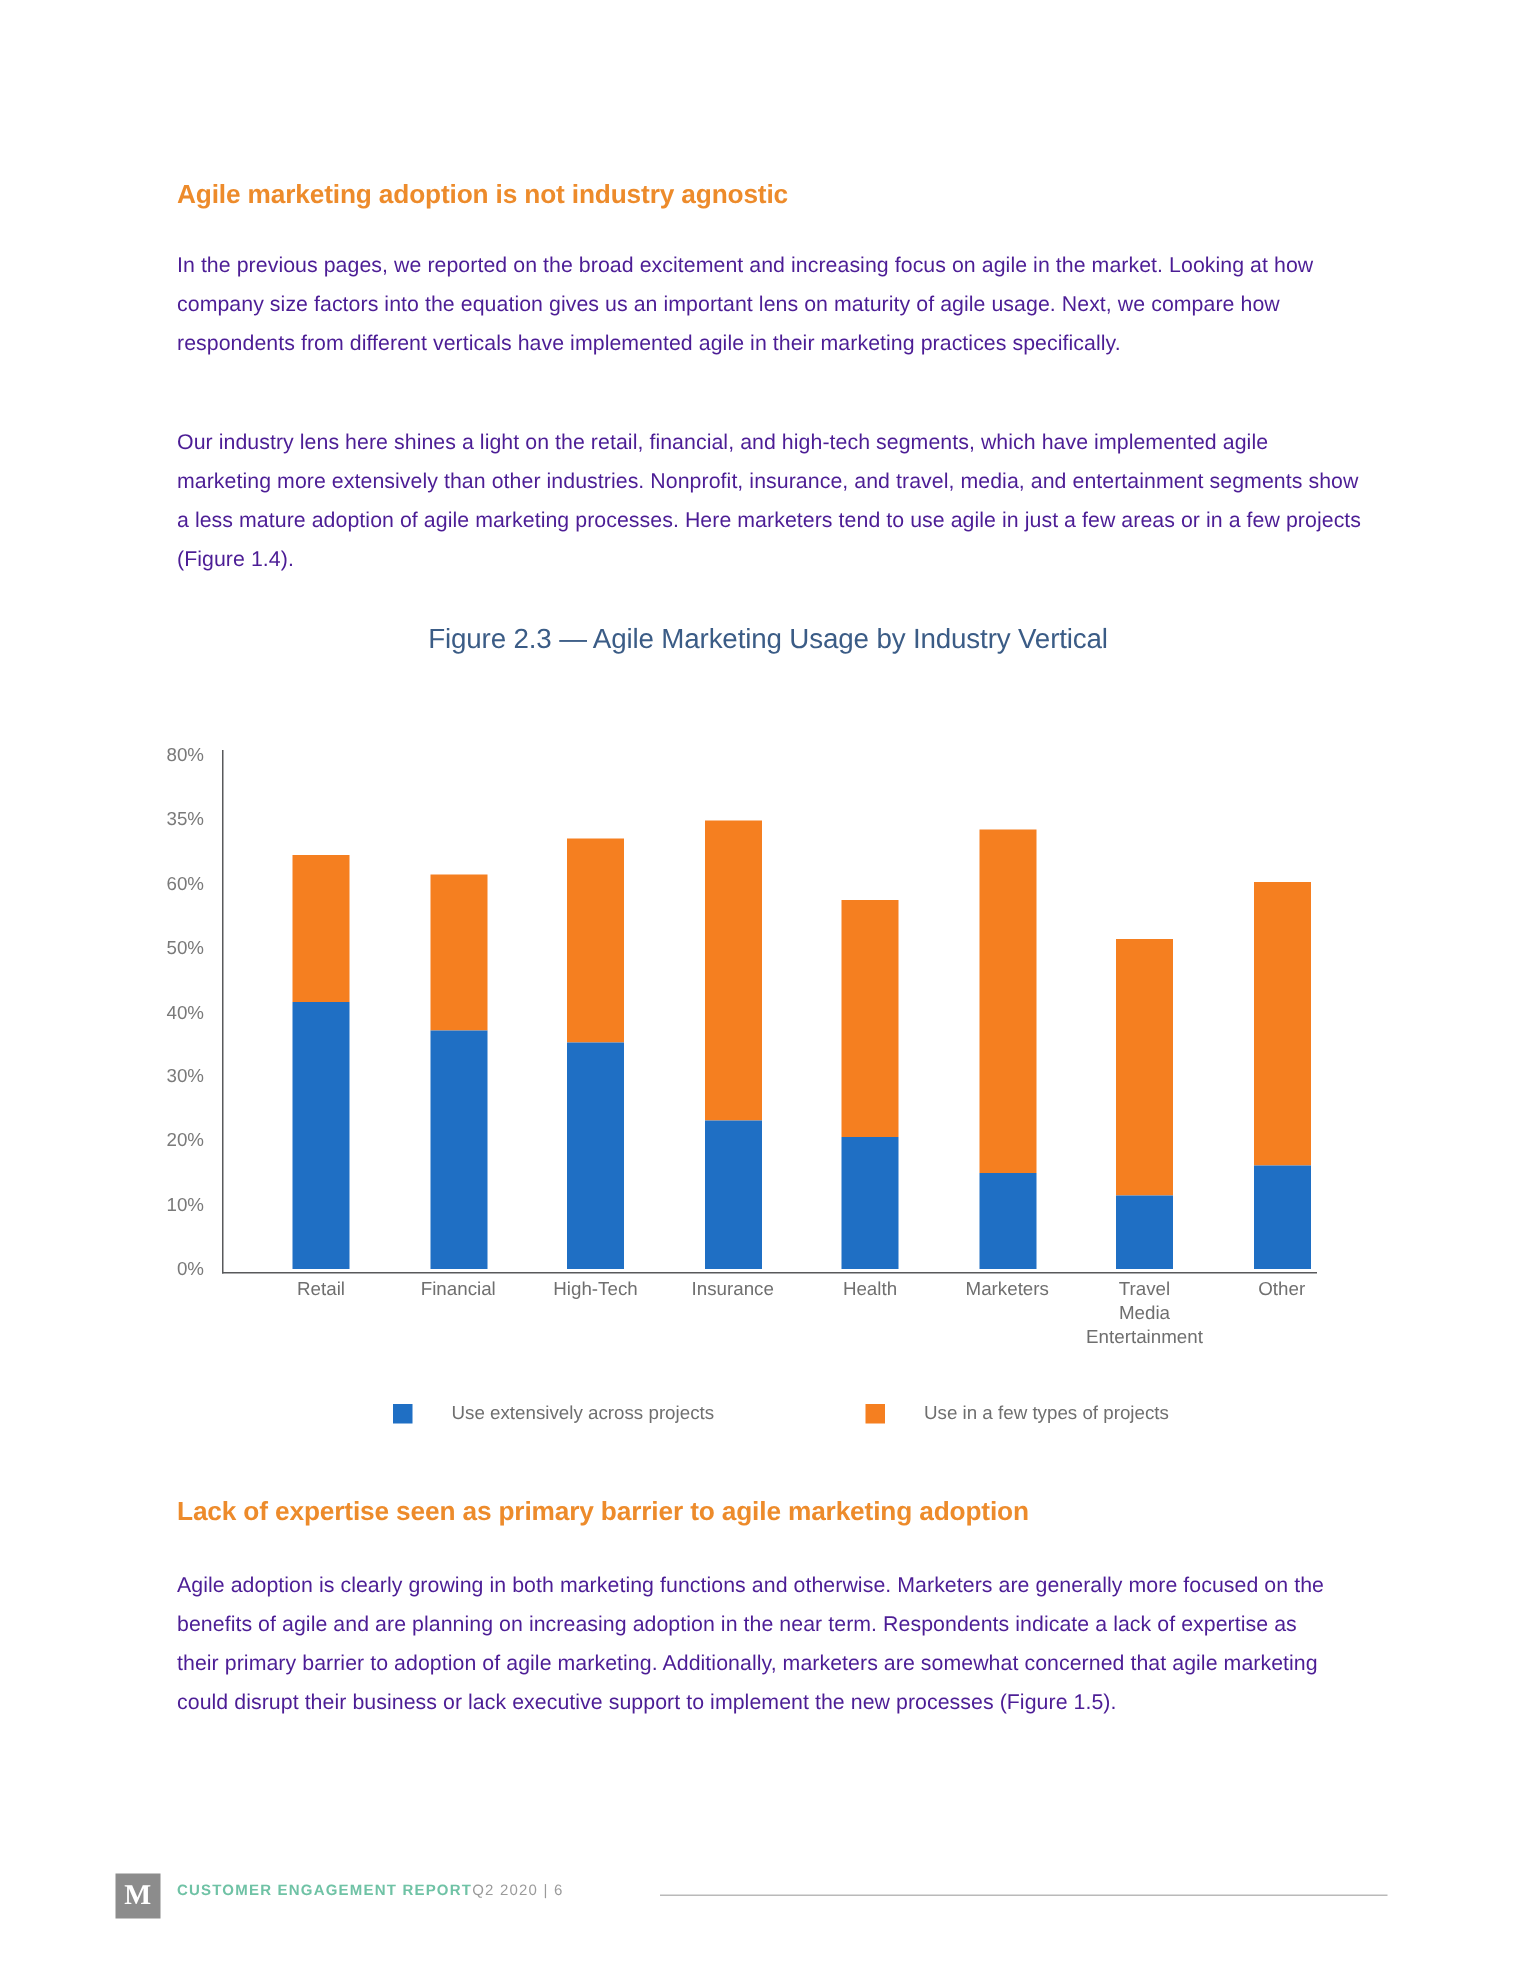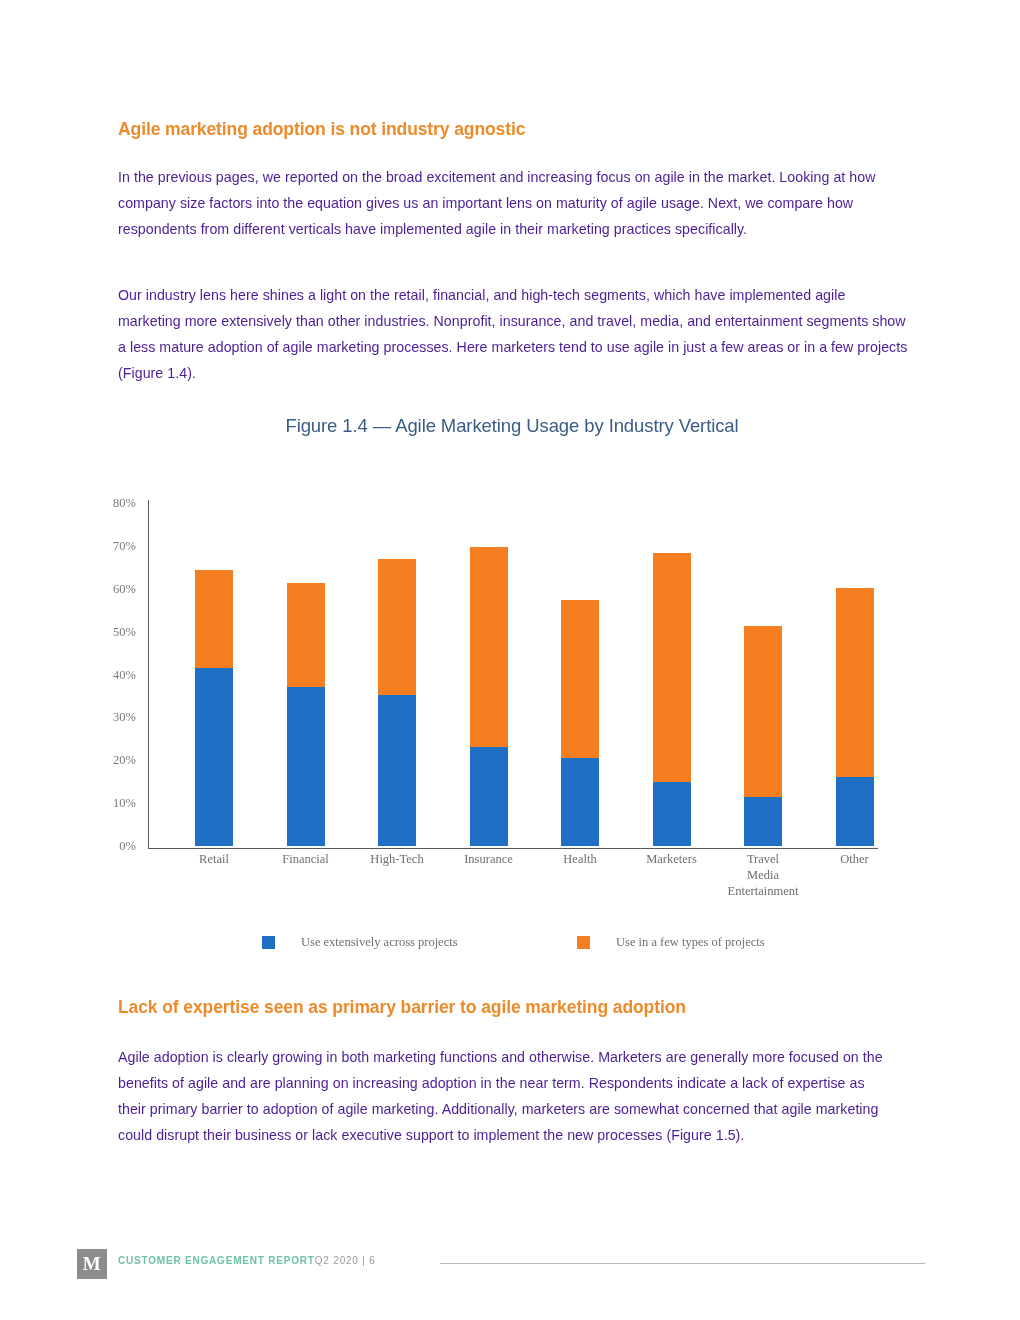--- a/index.html
+++ b/index.html
@@ -63,21 +63,20 @@
     font-weight: normal;
     margin: 0;
     padding-left: 4px;
   }
 
   .chart-wrap {
     position: relative;
     width: 1020px;
     height: 500px;
     margin-top: 0;
-    font-family: Liberation Serif, serif;
   }
 
   
   .plot {
     position: absolute;
     left: 148px;
     top: 66px;      
     width: 730px;
     height: 343px;  
   }
@@ -207,28 +206,28 @@
 
 <div class="page">
 
   <h2 class="section-heading" id="heading-1">Agile marketing adoption is not industry agnostic</h2>
 
   <p class="body-text" id="para-1">In the previous pages, we reported on the broad excitement and increasing focus on agile in the market. Looking at how company size factors into the equation gives us an important lens on maturity of agile usage. Next, we compare how respondents from different verticals have implemented agile in their marketing practices specifically.</p>
 
   <p class="body-text" id="para-2">Our industry lens here shines a light on the retail, financial, and high-tech segments, which have implemented agile marketing more extensively than other industries. Nonprofit, insurance, and travel, media, and entertainment segments show a less mature adoption of agile marketing processes. Here marketers tend to use agile in just a few areas or in a few projects (Figure 1.4).</p>
 
   <div class="figure">
-    <div class="figure-title">Figure 1.4 — Agile Marketing Usage by Industry Vertical</div>
+    <div class="figure-title">Figure 2.3 — Agile Marketing Usage by Industry Vertical</div>
 
     <div class="chart-wrap">
       <div class="axis-y"></div>
       <div class="axis-x"></div>
       <div class="ytick-holder" id="ytick-holder">
           <div class="ytick" style="top: 66px;">80%</div>
-          <div class="ytick" style="top: 108.875px;">70%</div>
+          <div class="ytick" style="top: 108.875px;">35%</div>
           <div class="ytick" style="top: 151.75px;">60%</div>
           <div class="ytick" style="top: 194.625px;">50%</div>
           <div class="ytick" style="top: 237.5px;">40%</div>
           <div class="ytick" style="top: 280.375px;">30%</div>
           <div class="ytick" style="top: 323.25px;">20%</div>
           <div class="ytick" style="top: 366.125px;">10%</div>
           <div class="ytick" style="top: 409px;">0%</div>
         </div>
       <div class="plot" id="plot">
           <div class="bar-group" style="left: 47px;">

